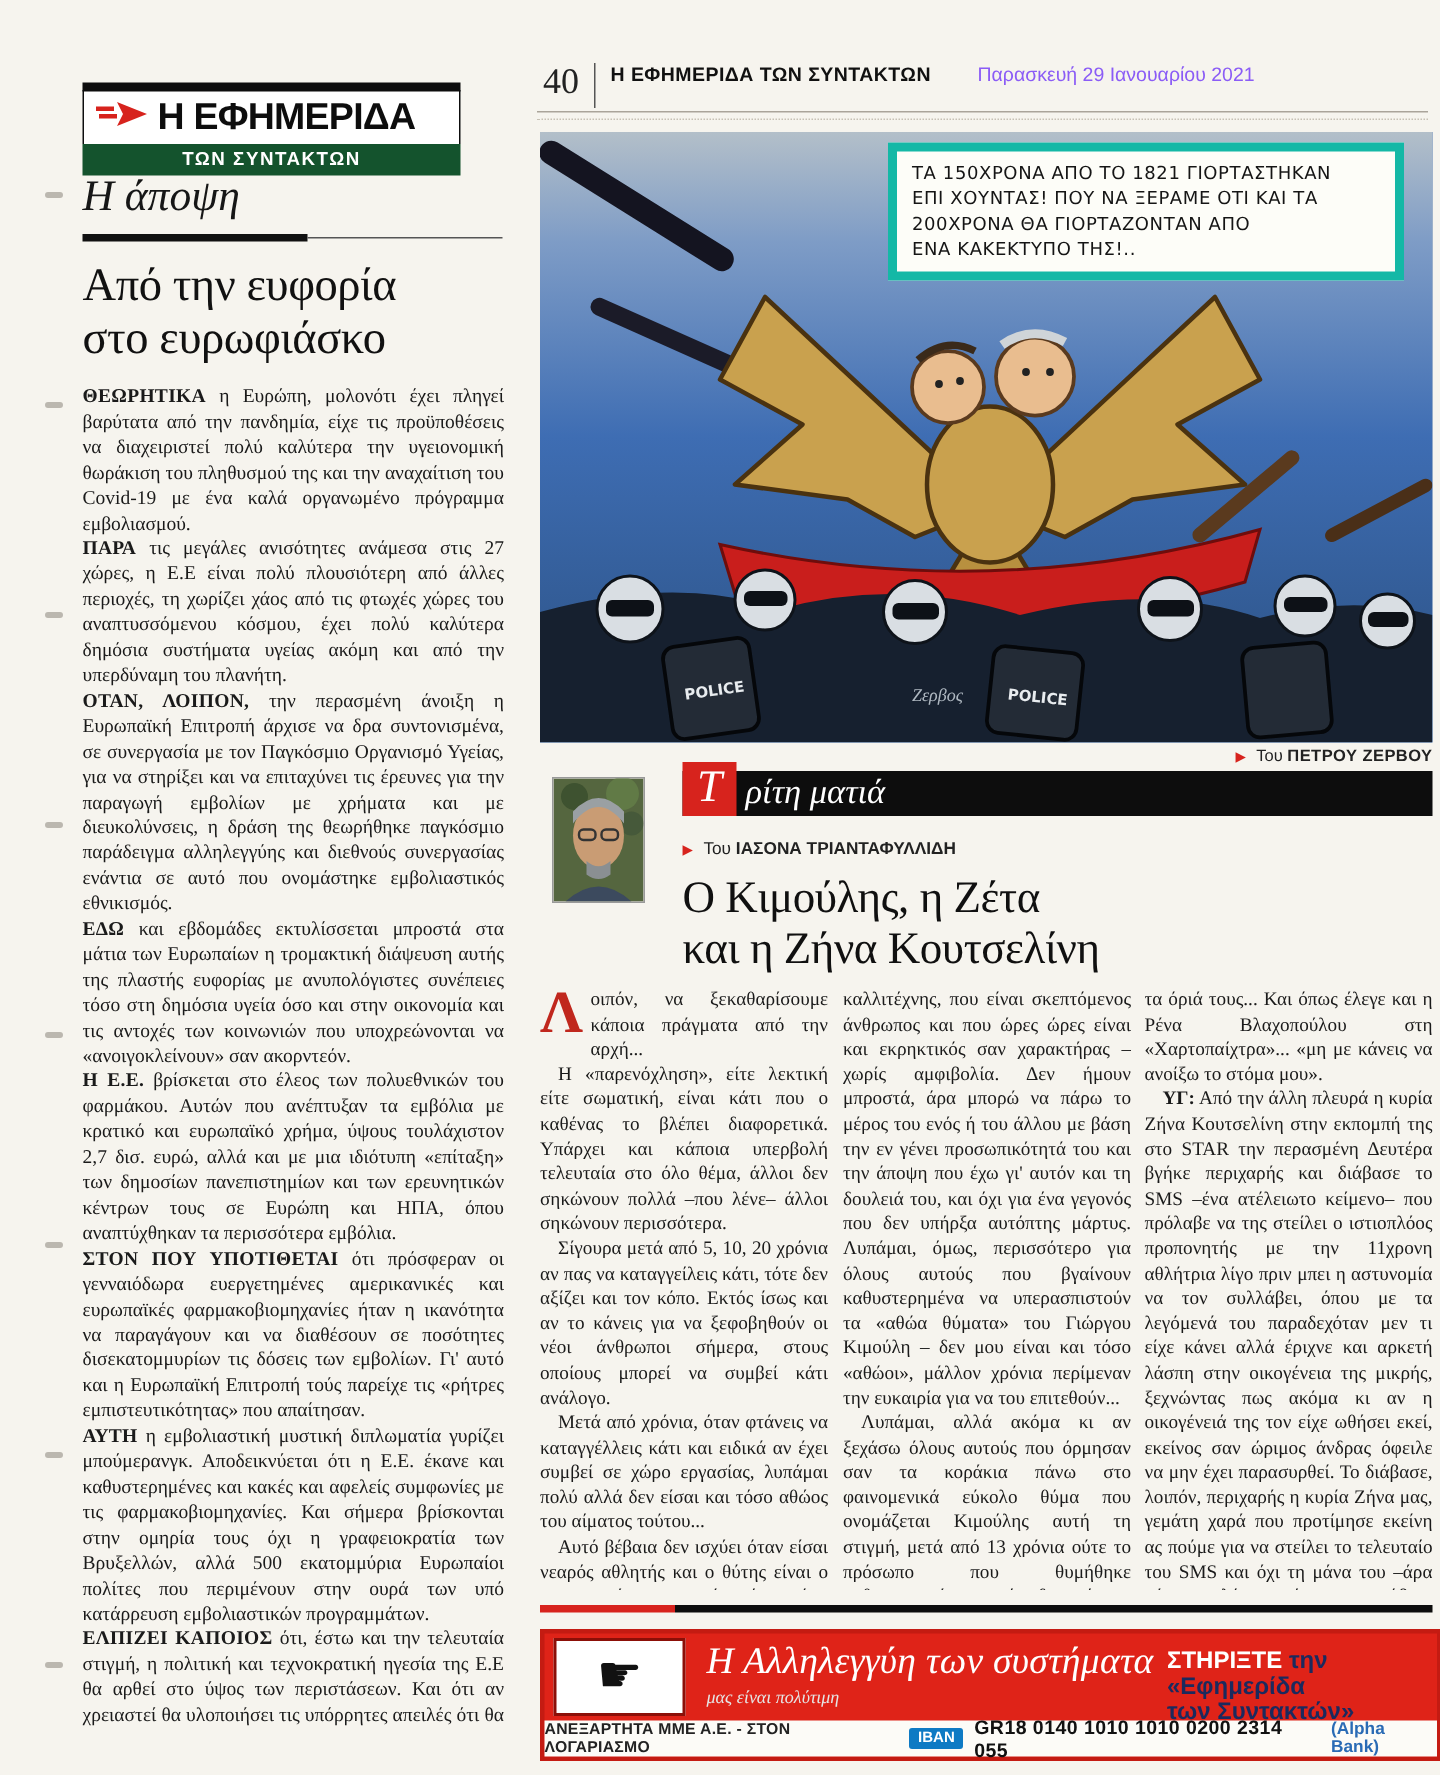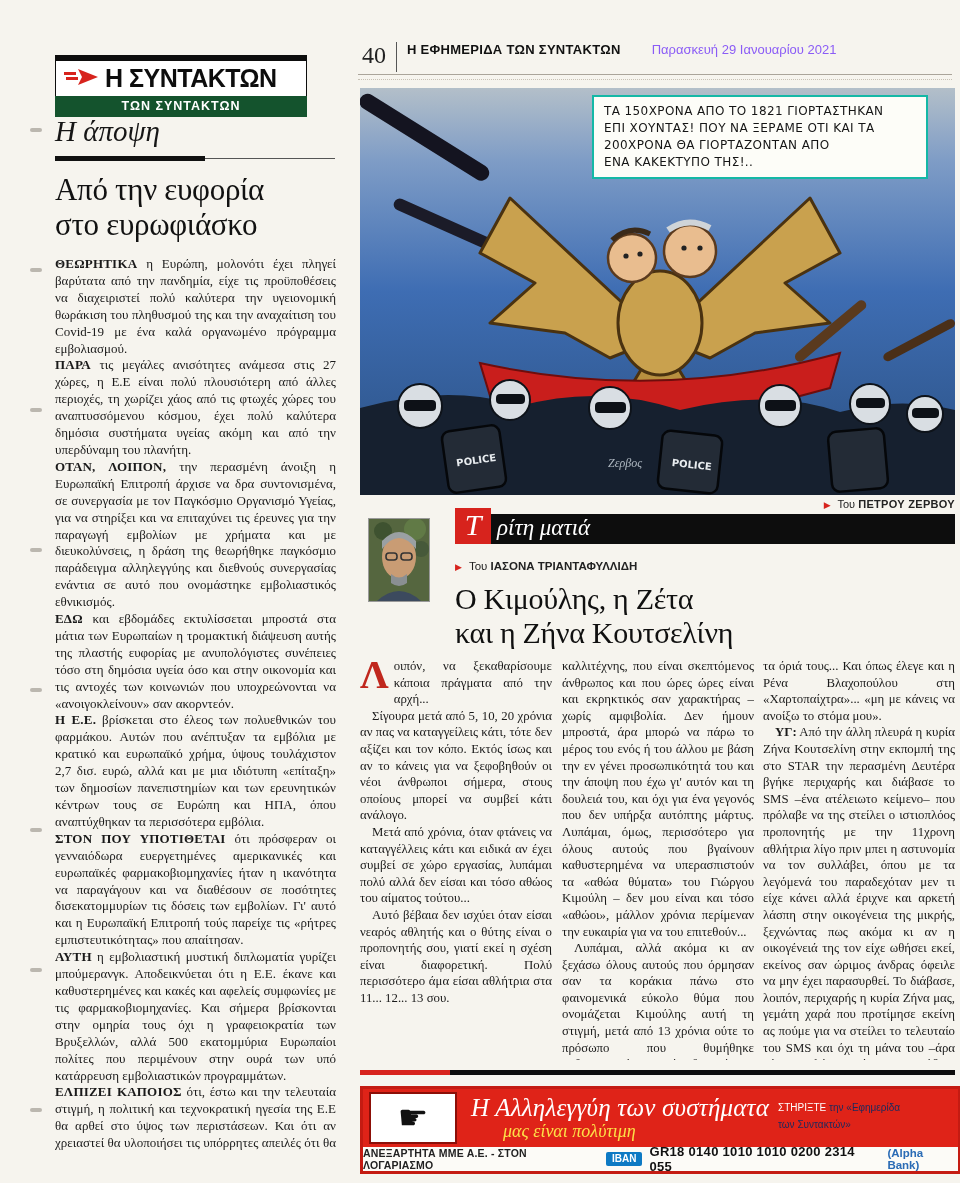--- a/index.html
+++ b/index.html
@@ -29,21 +29,21 @@
   .section-rule-black{left:55px;top:156px;width:150px;height:5px;background:#111;}
   .section-rule-thin{left:205px;top:158px;width:130px;height:1px;background:#555;}
   
   .op-headline{left:55px;top:172px;width:285px;font-size:31px;line-height:35px;color:#111;letter-spacing:-0.3px;}
   .op-body{left:55px;top:256px;width:281px;height:896px;overflow:hidden;
     font-size:13px;line-height:16.9px;text-align:justify;color:#1a1a1a;}
   .op-body p{margin:0;}
   .op-body b{letter-spacing:.2px;}
   
   .cartoon{left:360px;top:88px;width:595px;height:407px;background:#4a72a8;overflow:hidden;}
-  .bubble{position:absolute;left:232px;top:7px;width:312px;background:#fdfdf8;border:2px solid #14b8a6;
+  .bubble{position:absolute;left:232px;top:7px;width:312px;background:#fdfdf8;border:6px solid #14b8a6;
     padding:6px 10px;font-family:"DejaVu Sans",sans-serif;font-size:12px;line-height:17px;
     color:#151515;letter-spacing:.4px;}
   .bubble div{white-space:nowrap;}
   .cartoon-sig{position:absolute;left:248px;top:368px;font-style:italic;font-size:12px;color:#c9d2da;opacity:.85;}
   .cartoon-credit{left:360px;top:498px;width:595px;text-align:right;font-family:"Liberation Sans",sans-serif;font-size:11px;color:#222;}
   .cartoon-credit .tri{color:#d7231d;font-size:9px;margin-right:4px;}
   .cartoon-credit b{letter-spacing:.3px;}
   
   .tm-bar{left:455px;top:514px;width:500px;height:30px;background:#0d0d0d;}
   .tm-initialbox{left:455px;top:508px;width:36px;height:36px;background:#d7231d;color:#fff;
@@ -63,23 +63,23 @@
   .pre-banner-red{left:360px;top:1070px;width:90px;height:5px;background:#d7231d;}
   .pre-banner-black{left:450px;top:1070px;width:505px;height:5px;background:#0d0d0d;}
   
   .banner{left:360px;top:1086px;width:595px;border:3px solid #c41b12;background:#df2318;}
   .banner-top{display:flex;align-items:center;height:58px;position:relative;}
   .hand-panel{margin-left:6px;width:84px;height:48px;background:#fff;border:2px solid #8c0f08;
     display:flex;align-items:center;justify-content:center;}
   .hand-glyph{font-size:34px;color:#111;line-height:1;}
   .banner-headings{margin-left:14px;}
   .banner-h1{font-style:italic;font-size:25px;color:#fff;line-height:26px;letter-spacing:.2px;}
-  .banner-h2{font-style:italic;font-size:18px;color:#fde047;line-height:21px;margin-left:32px;}
+  .banner-h2{font-style:italic;font-size:12px;color:#e5e5e5;line-height:21px;}
   .banner-support{position:absolute;right:10px;top:10px;width:170px;text-align:left;
-    font-family:"Liberation Sans",sans-serif;font-weight:normal;font-size:10px;line-height:17px;}
+    font-family:"Liberation Sans",sans-serif;font-weight:bold;font-size:16px;line-height:17px;}
   .banner-support .w{color:#fff;}
   .banner-support .n{color:#1b2a5e;}
   .banner-foot{background:#fcfbf7;height:24px;display:flex;align-items:center;justify-content:center;gap:7px;
     font-family:"Liberation Sans",sans-serif;}
   .bf-left{font-size:10.5px;font-weight:bold;color:#222;letter-spacing:.2px;}
   .iban-badge{background:#0e7ac4;color:#fff;font-size:10px;font-weight:bold;padding:1px 6px 2px;border-radius:2px;}
   .bf-iban{font-size:13px;font-weight:bold;color:#111;letter-spacing:.3px;}
   .bf-bank{font-size:11.5px;font-weight:bold;color:#2a6bb5;}
 </style>
 </head>
@@ -106,21 +106,21 @@
 <div class="abs logo-box">
   <div class="logo-top"></div>
   <div class="logo-mid">
     <span>
       <svg width="34" height="16" viewBox="0 0 34 16">
         <rect x="0" y="3" width="12" height="3" fill="#d7231d"></rect>
         <rect x="2" y="8" width="12" height="3" fill="#d7231d"></rect>
         <polygon points="14,0 34,8 14,16 18,8" fill="#d7231d"></polygon>
       </svg>
     </span>
-    <span class="logo-title">Η ΣΥΝΤΑΚΤΩΝ</span>
+    <span class="logo-title">Η ΕΦΗΜΕΡΙΔΑ</span>
   </div>
   <div class="logo-red">ΤΩΝ ΣΥΝΤΑΚΤΩΝ</div>
 </div>
 
 <div class="abs section-label">Η άποψη</div>
 <div class="abs section-rule-black"></div>
 <div class="abs section-rule-thin"></div>
 
 <div class="abs op-headline">
   <div>Από την ευφορία</div>
@@ -240,20 +240,21 @@
   <b>ΙΑΣΟΝΑ ΤΡΙΑΝΤΑΦΥΛΛΙΔΗ</b>
 </div>
 
 <div class="abs col-title">
   <div>Ο Κιμούλης, η Ζέτα</div>
   <div>και η Ζήνα Κουτσελίνη</div>
 </div>
 
 <div class="abs art-col" style="left:360px;">
   <p class="first"><span class="dropcap">Λ</span><span>οιπόν, να ξεκαθαρίσουμε κάποια πράγματα από την αρχή...</span></p>
+  <p>Η «παρενόχληση», είτε λεκτική είτε σωματική, είναι κάτι που ο καθένας το βλέπει διαφορετικά. Υπάρχει και κάποια υπερβολή τελευταία στο όλο θέμα, άλλοι δεν σηκώνουν πολλά –που λένε– άλλοι σηκώνουν περισσότερα.</p>
   <p>Σίγουρα μετά από 5, 10, 20 χρόνια αν πας να καταγγείλεις κάτι, τότε δεν αξίζει και τον κόπο. Εκτός ίσως και αν το κάνεις για να ξεφοβηθούν οι νέοι άνθρωποι σήμερα, στους οποίους μπορεί να συμβεί κάτι ανάλογο.</p>
   <p>Μετά από χρόνια, όταν φτάνεις να καταγγέλλεις κάτι και ειδικά αν έχει συμβεί σε χώρο εργασίας, λυπάμαι πολύ αλλά δεν είσαι και τόσο αθώος του αίματος τούτου...</p>
   <p>Αυτό βέβαια δεν ισχύει όταν είσαι νεαρός αθλητής και ο θύτης είναι ο προπονητής σου, γιατί εκεί η σχέση είναι διαφορετική. Πολύ περισσότερο άμα είσαι αθλήτρια στα 11... 12... 13 σου.</p>
 
 </div>
 <div class="abs art-col" style="left:562px;">
   <p class="first">καλλιτέχνης, που είναι σκεπτόμενος άνθρωπος και που ώρες ώρες είναι και εκρηκτικός σαν χαρακτήρας – χωρίς αμφιβολία. Δεν ήμουν μπροστά, άρα μπορώ να πάρω το μέρος του ενός ή του άλλου με βάση την εν γένει προσωπικότητά του και την άποψη που έχω γι' αυτόν και τη δουλειά του, και όχι για ένα γεγονός που δεν υπήρξα αυτόπτης μάρτυς. Λυπάμαι, όμως, περισσότερο για όλους αυτούς που βγαίνουν καθυστερημένα να υπερασπιστούν τα «αθώα θύματα» του Γιώργου Κιμούλη – δεν μου είναι και τόσο «αθώοι», μάλλον χρόνια περίμεναν την ευκαιρία για να του επιτεθούν...</p>
   <p>Λυπάμαι, αλλά ακόμα κι αν ξεχάσω όλους αυτούς που όρμησαν σαν τα κοράκια πάνω στο φαινομενικά εύκολο θύμα που ονομάζεται Κιμούλης αυτή τη στιγμή, μετά από 13 χρόνια ούτε το πρόσωπο που θυμήθηκε καθυστερημένα και είπε δημοσίως τι πέρασε από τον Κιμούλη, ούτε βεβαίως τους άλλους που ήταν μπροστά εκείνη την ώρα που συνέβαιναν όλα αυτά τα «τερατώδη βασανιστήρια» και δεν αντέδρασαν, όπως θα όφειλαν, μπορώ να λυπηθώ... Ολα έχουν</p>
 </div>
 <div class="abs art-col" style="left:763px;">

